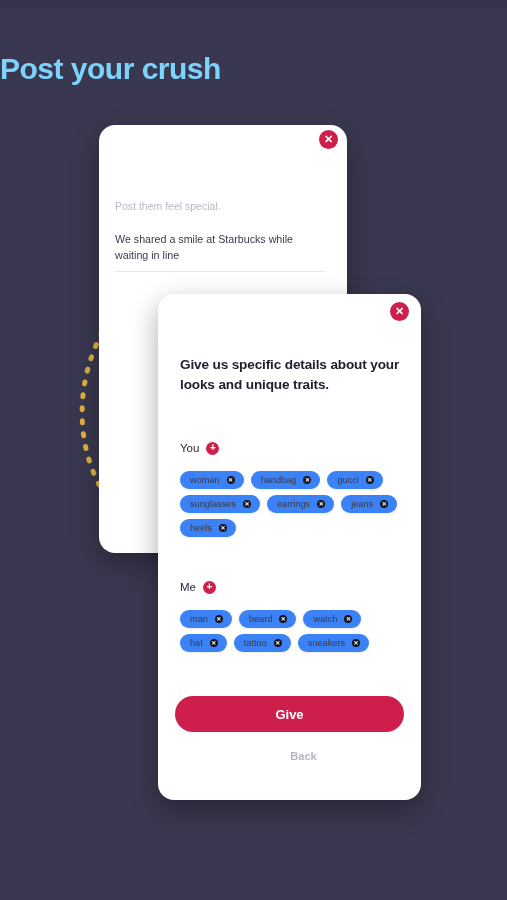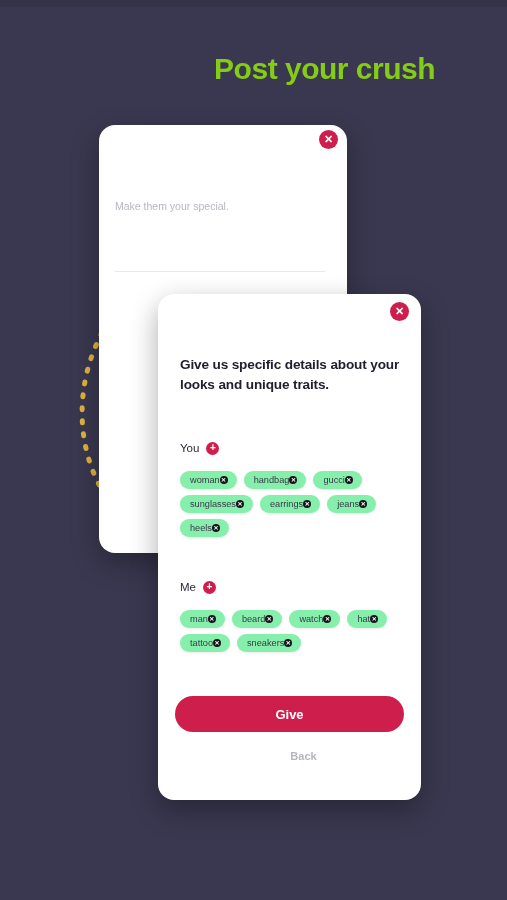--- a/index.html
+++ b/index.html
@@ -12,22 +12,22 @@
   }
   #stage { position:absolute; inset:0; width:507px; height:900px; }
 
   .topstrip {
     position:absolute; left:0; top:0; width:507px; height:7px;
     background:#35334a;
   }
 
   .page-title {
     position:absolute; left:0; top:52px; width:435px;
-    text-align:right;
-    color:#84cc16;
+    text-align:left;
+    color:#7dd3fc;
     font-size:30px;
     font-weight:bold;
     letter-spacing:-0.5px;
   }
 
   
   .arrow-svg { position:absolute; left:72px; top:325px; width:115px; height:235px; }
 
   
   .card {
@@ -97,22 +97,22 @@
     background:#ce1f4c; color:#fff;
     font-size:10px; line-height:12px; text-align:center;
     font-weight:bold; cursor:pointer;
   }
 
   .tags {
     display:flex; flex-wrap:wrap; gap:6px 7px;
     margin-top:11px; width:222px;
   }
   .tag {
-    display:inline-flex; align-items:center; 
-    background:#86efac;
+    display:inline-flex; align-items:center; gap:7px;
+    background:#3b82f6;
     border-radius:11px;
     padding:4px 9px 4px 10px;
     box-shadow:0 1px 3px rgba(60,58,80,.10);
     font-size:9.2px;
     color:#3a3848;
     cursor:pointer;
     white-space:nowrap;
   }
   .tag .x {
     width:8px; height:8px; border-radius:50%;
@@ -150,21 +150,22 @@
 
   <div class="page-title">Post your crush</div>
 
   <svg class="arrow-svg" viewBox="0 0 115 235" xmlns="http://www.w3.org/2000/svg">
     <path d="M30 8 C 2 60, 2 130, 40 180 L 98 218" fill="none" stroke="#e0b33c" stroke-width="5" stroke-linecap="round" stroke-dasharray="2 11"></path>
     <path d="M99 219 L 78 214 M99 219 L 94 196" fill="none" stroke="#e0b33c" stroke-width="5" stroke-linecap="round"></path>
   </svg>
 
   <div class="card" id="card-one">
     <div class="close-btn">✕</div>
-    <div class="c1-sub">Make them your special.</div>
+    <div class="c1-sub">Post them feel special.</div>
+    <div class="c1-value">We shared a smile at Starbucks while waiting in line</div>
     <div class="c1-rule"></div>
   </div>
 
   <div class="card" id="card-two">
     <div class="close-btn">✕</div>
     <div class="c2-head">Give us specific details about your looks and unique traits.</div>
 
     <div class="group" id="group-you">
       <div class="group-head">
         <span class="group-label">You</span>

